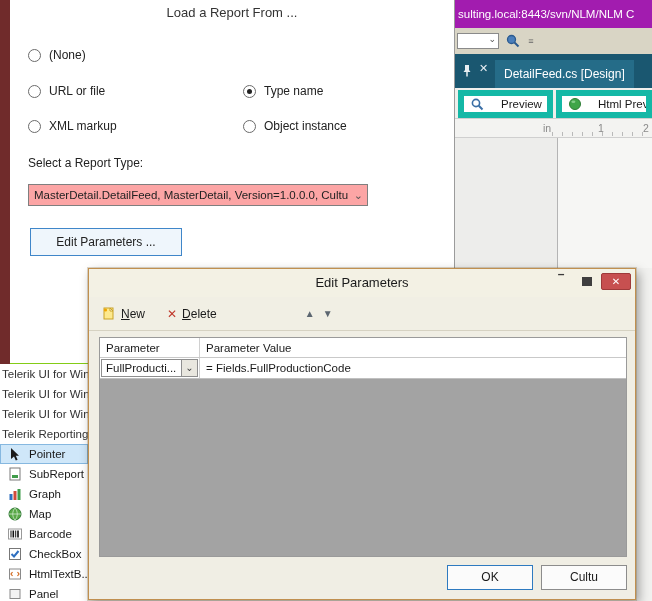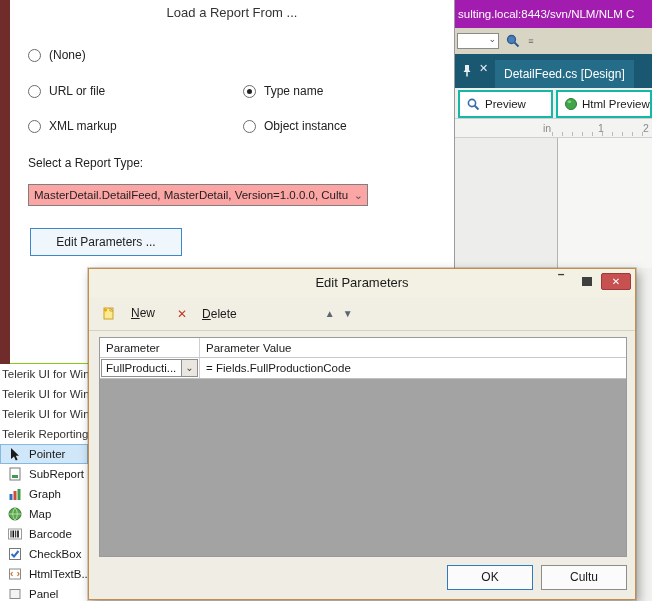--- a/index.html
+++ b/index.html
@@ -21,22 +21,22 @@
   .vt-icon.gray { left:70px; color:#666; font-size:9px; line-height:16px; text-align:center; width:12px; }
 
   .doc-well { position:absolute; left:0; top:54px; width:197px; height:34px; background:#1a5770; }
   .pin-icon { position:absolute; left:5px; top:9px; width:14px; height:16px; }
   .doc-close { position:absolute; left:24px; top:8px; color:#e9eef2; font-size:11px; }
   .doc-tab { position:absolute; left:40px; top:6px; height:28px; background:#256c88; color:#fff;
              font-size:12px; line-height:28px; padding:0 9px; white-space:nowrap; }
 
   .preview-strip { position:absolute; left:0; top:88px; width:197px; height:31px; background:#efefec;
                    border-bottom:1px solid #cfcfcf; }
-  .ptab { position:absolute; top:2px; height:28px; background:#fff; border:2px solid #14b8a6;
-          display:flex; align-items:center; gap:4px; padding:0 6px; font-size:11.5px; color:#1a1a1a;
+  .ptab { position:absolute; top:2px; height:28px; background:#fff; border:6px solid #14b8a6;
+          display:flex; align-items:center; gap:16px; padding:0 6px; font-size:11.5px; color:#1a1a1a;
           white-space:nowrap; overflow:hidden; }
   .ptab.t1 { left:3px;  width:95px; }
   .ptab.t2 { left:101px; width:96px; }
 
   .ruler { position:absolute; left:0; top:119px; width:197px; height:19px; background:#f3f3f1;
            border-bottom:1px solid #cfcfcf; color:#8a8a8a; font-size:10.5px; }
   .ruler .mark { position:absolute; top:3px; }
   .ruler-ticks { position:absolute; left:88px; right:0; bottom:1px; height:4px;
                  background:repeating-linear-gradient(to right, transparent 0 9px, #b9b9b9 9px 10px); }
 
@@ -87,21 +87,21 @@
                  text-align:center; font-size:13px; color:#1a1a1a; line-height:28px; }
   .win-btns { position:absolute; right:4px; top:4px; display:flex; gap:2px; }
   .wb { width:24px; height:17px; display:flex; align-items:center; justify-content:center; }
   .wb.min { color:#3b3b3b; font-size:12px; font-weight:bold; align-items:flex-end; padding-bottom:2px; }
   .wb.max .sq { width:10px; height:9px; background:#3f3f3f; }
   .wb.close { width:30px; background:#c75050; border:1px solid #9e3a3a; border-radius:2px;
               color:#fff; font-size:10px; font-weight:bold; }
 
   .ed-toolbar { position:absolute; left:0; top:28px; width:100%; height:34px; background:#f1efe4;
                 border-bottom:1px solid #d6d2c2; display:flex; align-items:center; padding-left:12px; }
-  .tool-btn { display:flex; gap:15px; font-size:12px; color:#1a1a1a; margin-right:22px; }
+  .tool-btn { display:flex; align-items:center; gap:5px; font-size:12px; color:#1a1a1a; margin-right:22px; }
   .mnemonic { display:inline-block; }
   .mnemonic::first-letter { text-decoration:underline; }
   .del-glyph { color:#c0392b; font-weight:bold; font-size:12px; }
   .arrow-btn { width:18px; height:18px; text-align:center; line-height:18px; font-size:10px; color:#5c6670; }
   .arrow-btn.up { margin-left:62px; }
 
   .ed-grid { position:absolute; left:10px; top:68px; width:528px; height:220px; background:#a3a3a3;
              border:1px solid #9a9a9a; overflow:hidden; }
   .g-header { height:20px; background:#fff; border-bottom:1px solid #c9c9c9; display:flex;
               font-size:11.5px; color:#1a1a1a; }

